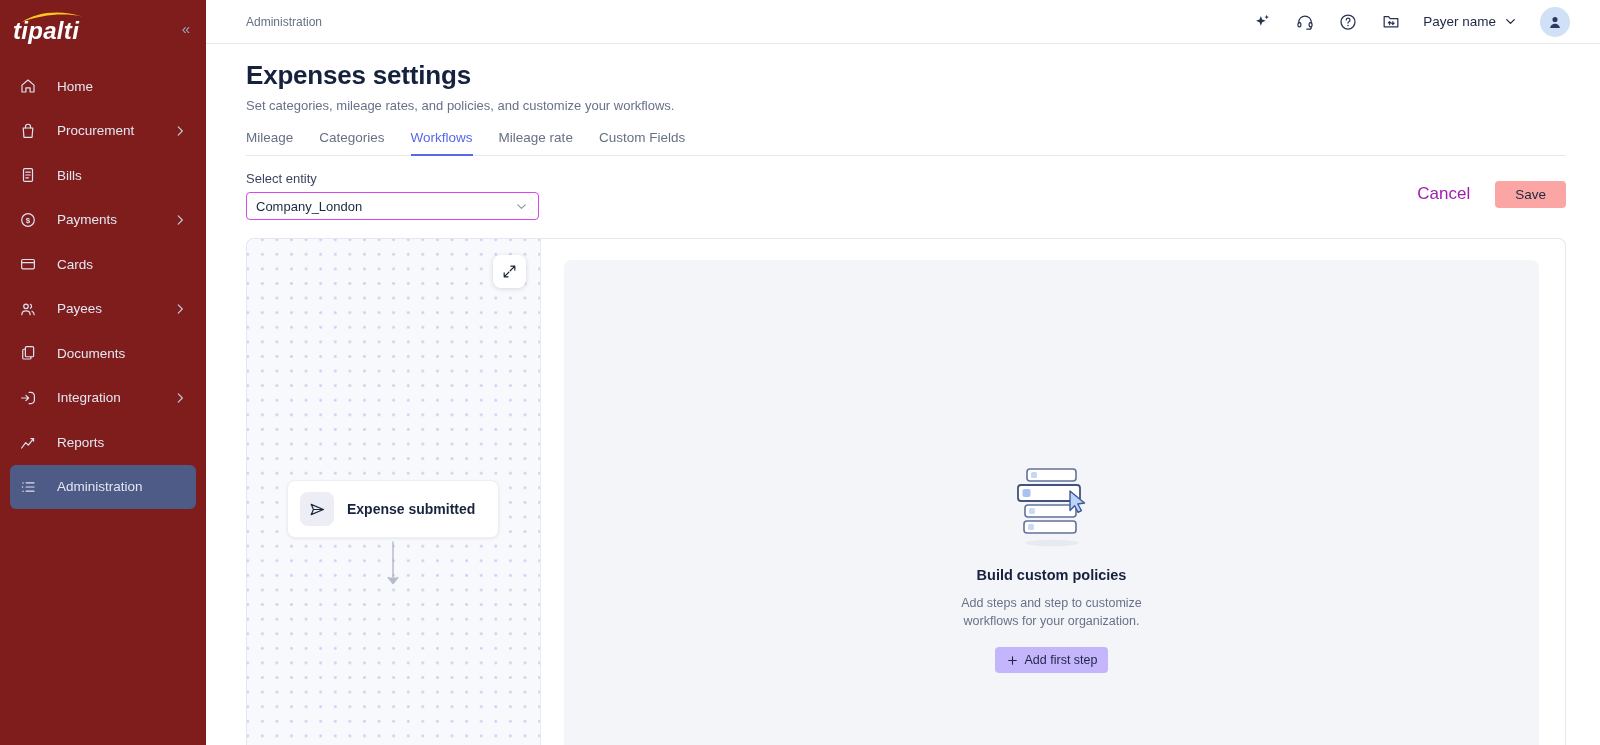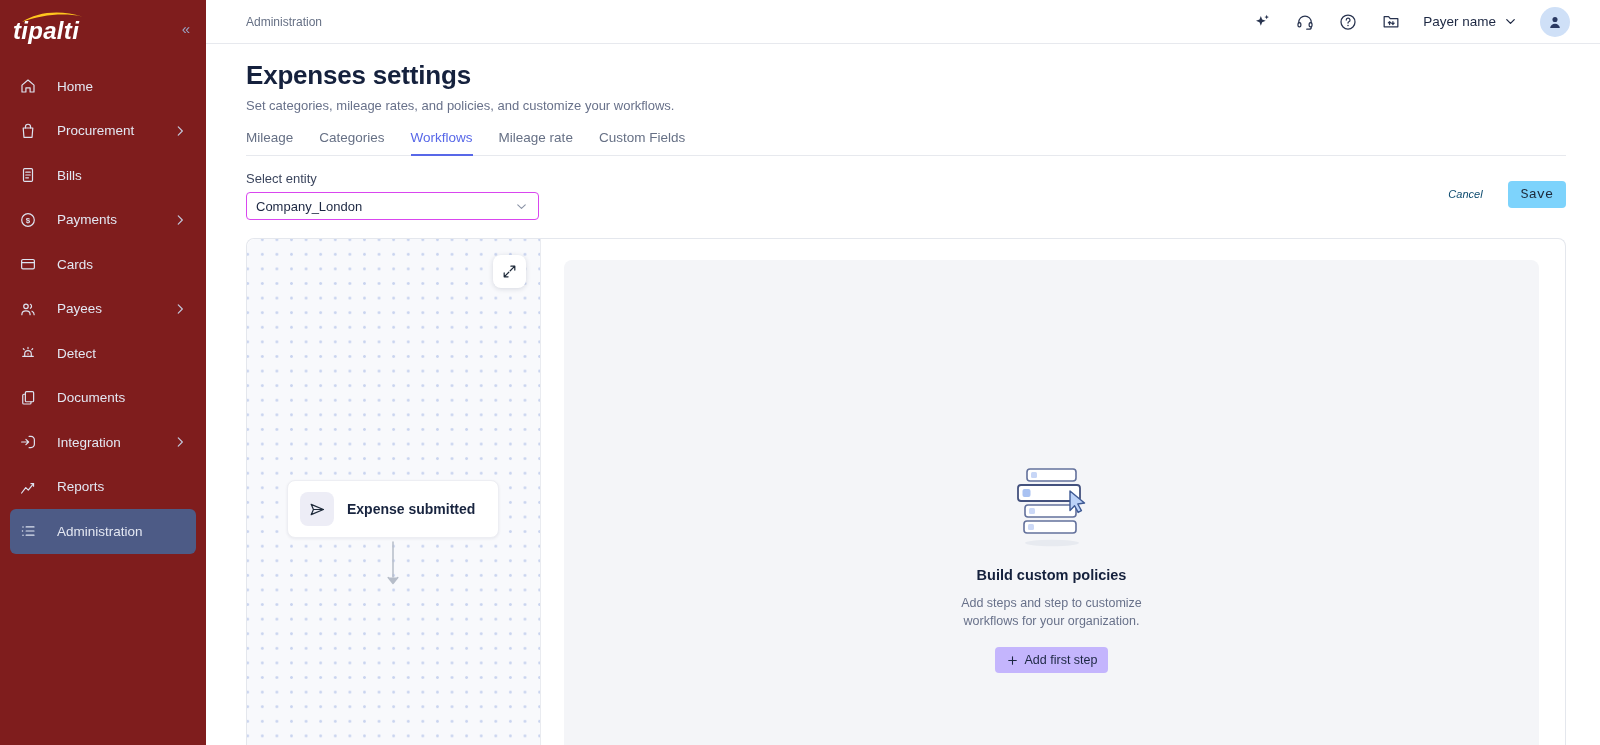--- a/index.html
+++ b/index.html
@@ -34,22 +34,22 @@
   .page-title { margin-top:16px; font-size:26px; font-weight:700; color:#15213d; letter-spacing:-.2px; }
   .page-subtitle { margin-top:7px; font-size:13px; color:#68718a; }
   .tabs { margin-top:17px; display:flex; gap:26px; border-bottom:1px solid #e7e9ee; }
   .tab { padding-bottom:9px; font-size:13.5px; color:#667085; cursor:pointer; border-bottom:2px solid transparent; margin-bottom:-1px; }
   .tab.active { color:#5868e8; border-bottom-color:#5868e8; }
 
   .entity-row { margin-top:15px; display:flex; align-items:center; }
   .entity-label { font-size:13px; color:#3c465e; margin-bottom:6px; }
   .select-box { width:293px; height:28px; border:1px solid #d946ef; border-radius:4px; background:#fff; display:flex; align-items:center; justify-content:space-between; padding:0 9px; font-size:13px; color:#1c2742; cursor:pointer; }
   .actions { margin-left:auto; display:flex; align-items:center; gap:25px; padding-bottom:3px; }
-  .cancel-btn { font-size:11px; color:#0c4a6e; cursor:pointer;font-style:italic; }
-  .save-btn { background:#7dd3fc; border:none; border-radius:4px; padding:6px 13px; font-size:13.5px; color:#1d2939; cursor:pointer; font-family:Liberation Mono, monospace; }
+  .cancel-btn { font-size:17px; color:#a21caf; cursor:pointer; }
+  .save-btn { background:#fca5a5; border:none; border-radius:4px; padding:6px 20px; font-size:13.5px; color:#1d2939; cursor:pointer; font-family:Liberation Sans, sans-serif; }
 
   
   .wf-container { margin-top:18px; flex:1; min-height:0; border:1px solid #e4e7ed; border-bottom:none; border-radius:8px 8px 0 0; position:relative; overflow:hidden; }
   .wf-canvas { position:absolute; left:0; top:0; bottom:0; width:294px; border-right:1px solid #e9ebf0; border-radius:8px 0 0 0;
     background-color:#f8f9fc;
     background-image:radial-gradient(circle, #c9d4ef 1.3px, transparent 1.45px);
     background-size:14.6px 14.6px; background-position:8px 8px; }
   .expand-btn { position:absolute; top:16px; right:14px; width:33px; height:33px; background:#fff; border-radius:8px;
     box-shadow:0 1px 5px rgba(20,30,60,.15); display:grid; place-items:center; cursor:pointer; }
   .step-card { position:absolute; left:40px; width:212px; height:58px; background:#fff; border:1px solid #edeef3; border-radius:8px;
@@ -130,28 +130,20 @@
           <circle cx="9.3" cy="8.4" r="3"></circle>
           <path d="M3.8 19.6c0-3 2.4-5 5.5-5s5.5 2 5.5 5"></path>
           <path d="M15.2 5.8a3 3 0 0 1 0 5.2M17.3 14.9c1.8.8 2.9 2.6 2.9 4.7"></path>
         </svg>
       <span>Payees</span>
       <svg class="nav-chevron" viewBox="0 0 24 24" fill="none" stroke="currentColor" stroke-width="2" stroke-linecap="round" stroke-linejoin="round">
           <path d="m9 5 7 7-7 7"></path>
         </svg>
     </div>
 
-    <div class="nav-item">
-      <svg viewBox="0 0 24 24" fill="none" stroke="currentColor" stroke-width="1.6" stroke-linecap="round" stroke-linejoin="round">
-          <path d="M7.6 16.5v-3.2a4.4 4.4 0 0 1 8.8 0v3.2"></path>
-          <path d="M5 16.5h14M12 6.2V4.6M6.9 7.4 5.8 6.3M17.1 7.4l1.1-1.1"></path>
-          <circle cx="12" cy="13.2" r="1" fill="currentColor" stroke="none"></circle>
-        </svg>
-      <span>Detect</span>
-    </div>
 
     <div class="nav-item">
       <svg viewBox="0 0 24 24" fill="none" stroke="currentColor" stroke-width="1.6" stroke-linecap="round" stroke-linejoin="round">
           <rect x="8.5" y="3.5" width="11" height="13.5" rx="1.5"></rect>
           <path d="M8.5 7h-2A1.5 1.5 0 0 0 5 8.5v10A1.5 1.5 0 0 0 6.5 20h8a1.5 1.5 0 0 0 1.5-1.5V17"></path>
         </svg>
       <span>Documents</span>
     </div>
 
     <div class="nav-item">

